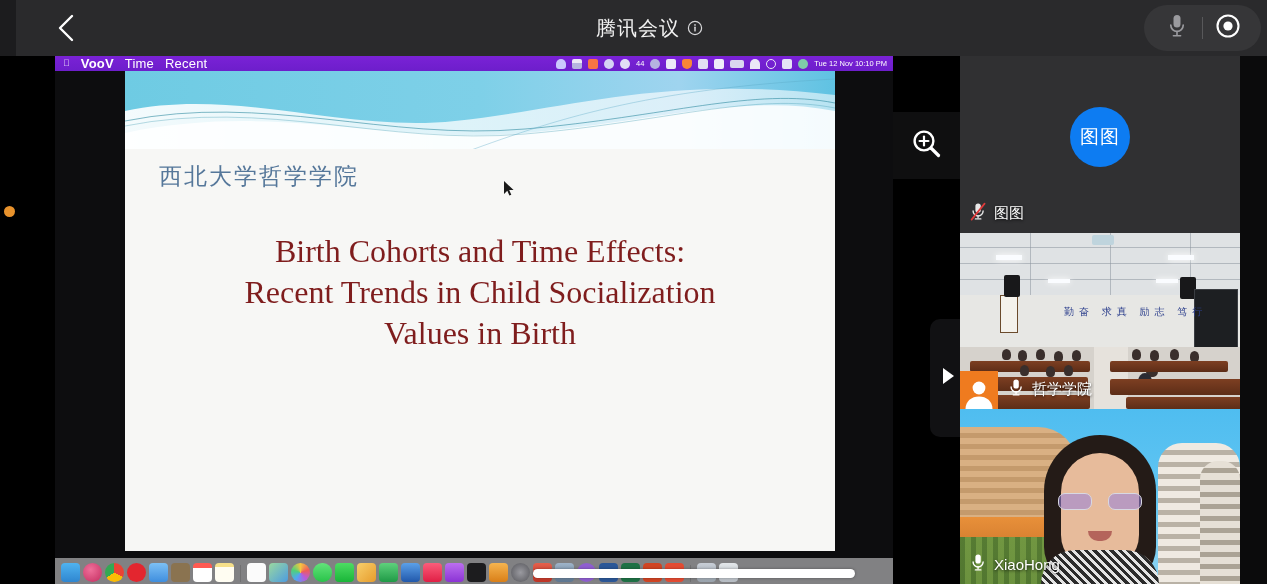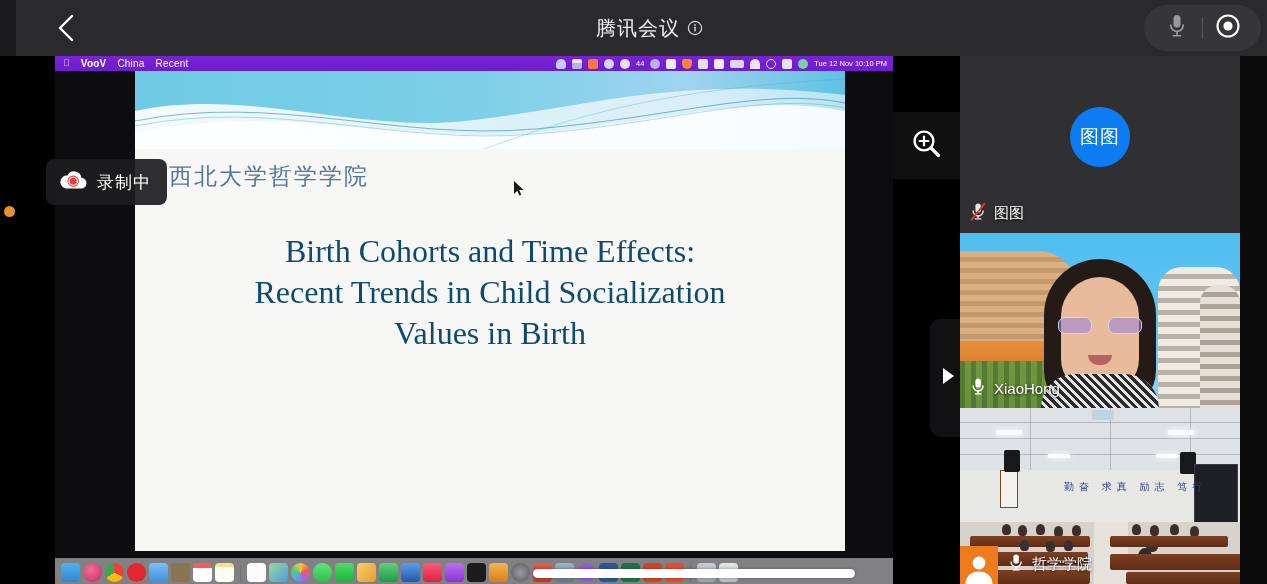--- a/index.html
+++ b/index.html
@@ -22,31 +22,31 @@
   .tr-divider{width:1px;height:22px;background:#58585a;}
 
   
   #share-area{position:absolute;left:0;top:56px;width:960px;height:528px;background:#000;overflow:hidden;}
 
   
   #mac-desktop{position:absolute;left:55px;top:0;width:838px;height:528px;background:#0d0d0f;overflow:hidden;}
   #menubar{position:absolute;left:0;top:0;width:838px;height:15px;background:linear-gradient(180deg,#7a22d6 0%,#6d1ecb 100%);display:flex;align-items:center;font-size:8px;color:#fff;}
   .mb-left{display:flex;align-items:center;gap:11px;padding-left:8px;}
   .mb-apple{font-size:9px;line-height:1;}
-  .mb-item{font-size:10px;letter-spacing:.2px;}
+  .mb-item{font-size:13px;letter-spacing:.2px;}
   .mb-item.bold{font-weight:bold;}
   .mb-right{margin-left:auto;display:flex;align-items:center;gap:6px;padding-right:6px;}
   .mb-ico{width:10px;height:10px;border-radius:2px;opacity:.95;display:block;}
   .mb-txt{font-size:7.5px;white-space:nowrap;}
 
   
-  #slide{position:absolute;left:80px;top:15px;width:710px;height:480px;background:#f7f7f5;overflow:hidden;}
+  #slide{position:absolute;left:70px;top:15px;width:710px;height:480px;background:#f7f7f5;overflow:hidden;}
   #slide-wave{position:absolute;left:0;top:0;width:710px;height:85px;overflow:hidden;}
   #org{position:absolute;left:34px;top:90px;font-family:"Liberation Serif", serif;font-size:23px;color:#55779a;letter-spacing:2px;}
-  #slide-title{position:absolute;left:0;top:160px;width:710px;text-align:center;font-family:"Liberation Serif", serif;font-size:32px;line-height:1.28;color:#0c4a6e;padding:0 20px;box-sizing:border-box;}
+  #slide-title{position:absolute;left:0;top:160px;width:710px;text-align:center;font-family:"Liberation Serif", serif;font-size:32px;line-height:1.28;color:#7f1d1d;padding:0 20px;box-sizing:border-box;}
   #presenter{position:absolute;left:0;top:345px;width:710px;text-align:center;font-size:28px;color:#1b1b1b;letter-spacing:3px;}
   #cursor-arrow{position:absolute;left:379px;top:110px;}
 
   
   #dock{position:absolute;left:0;bottom:0;width:838px;height:26px;background:rgba(225,225,228,.55);display:flex;align-items:flex-end;padding:0 6px 2px 6px;box-sizing:border-box;gap:3px;overflow:hidden;}
   .dock-ico{width:19px;height:19px;border-radius:4px;flex:0 0 auto;}
   .dock-sep{width:1px;height:17px;background:rgba(80,80,80,.35);margin:0 3px;}
   #dock-scrollbar{position:absolute;left:478px;bottom:6px;width:322px;height:9px;background:#ffffff;border-radius:5px;box-shadow:0 0 3px rgba(0,0,0,.35);cursor:pointer;}
 
   
@@ -150,21 +150,21 @@
   </div>
 
   <div id="share-area">
 
     <div id="mac-desktop">
 
       <div id="menubar">
         <div class="mb-left">
           <span class="mb-apple"></span>
           <span class="mb-item bold">VooV</span>
-          <span class="mb-item">China</span>
+          <span class="mb-item">Time</span>
           <span class="mb-item">Recent</span>
         </div>
         <div class="mb-right">
           <span class="mb-ico" style="background:#cfd2ff;border-radius:5px 5px 3px 3px;"></span>
           <span class="mb-ico" style="background:linear-gradient(180deg,#f2f3f7 0 40%,#b9bce0 40% 100%);"></span>
           <span class="mb-ico" style="background:#ff7a3d;"></span>
           <span class="mb-ico" style="background:#dadcf5;border-radius:50%;"></span>
           <span class="mb-ico" style="background:#e8eaf7;border-radius:50%;"></span>
           <span class="mb-txt">44</span>
           <span class="mb-ico" style="background:#b9bce0;border-radius:50%;"></span>
@@ -254,30 +254,20 @@
         <span class="dock-ico" style="background:#d04423;"></span>
         <span class="dock-ico" style="background:#e34b32;"></span>
         <span class="dock-sep"></span>
         <span class="dock-ico" style="background:linear-gradient(180deg,#c8ced6,#9aa3ad);"></span>
         <span class="dock-ico" style="background:linear-gradient(180deg,#e3e7ea,#b6bcc3);"></span>
       </div>
 
       <div id="dock-scrollbar"></div>
     </div>
 
-    <div id="rec-badge">
-      <span>
-        <svg width="30" height="22" viewBox="0 0 30 22">
-          <path d="M8.2 19.5h14.6a5.4 5.4 0 0 0 .6-10.8A7.4 7.4 0 0 0 9.4 6.6 5.6 5.6 0 0 0 8.2 19.5z" fill="#ffffff"></path>
-          <circle cx="15.2" cy="12.3" r="5.2" fill="none" stroke="#f04a4a" stroke-width="1.1"></circle>
-          <circle cx="15.2" cy="12.3" r="3.5" fill="#e83b3b"></circle>
-        </svg>
-      </span>
-      <span id="rec-label">录制中</span>
-    </div>
 
     <div id="zoom-btn">
       <span>
         <svg width="36" height="36" viewBox="0 0 36 36">
           <circle cx="15" cy="15" r="9.4" fill="none" stroke="#ffffff" stroke-width="2.4"></circle>
           <line x1="10.6" y1="15" x2="19.4" y2="15" stroke="#ffffff" stroke-width="2.2" stroke-linecap="round"></line>
           <line x1="15" y1="10.6" x2="15" y2="19.4" stroke="#ffffff" stroke-width="2.2" stroke-linecap="round"></line>
           <line x1="22" y1="22" x2="29.5" y2="29.5" stroke="#ffffff" stroke-width="3.2" stroke-linecap="round"></line>
         </svg>
       </span>
@@ -304,50 +294,20 @@
         <span class="mic-ico">
           <svg width="17" height="19" viewBox="0 0 17 19">
             <rect x="5.4" y="1.4" width="5.4" height="9.2" rx="2.7" fill="#e8e8e8"></rect>
             <path d="M3.1 9a5 5 0 0 0 10 0" fill="none" stroke="#e8e8e8" stroke-width="1.4" stroke-linecap="round"></path>
             <rect x="7.4" y="13.3" width="1.3" height="3" fill="#e8e8e8"></rect>
             <rect x="4.7" y="16.3" width="6.8" height="1.3" rx="0.6" fill="#e8e8e8"></rect>
             <line x1="1.6" y1="17.6" x2="14.6" y2="1.6" stroke="#e03a3a" stroke-width="1.7" stroke-linecap="round"></line>
           </svg>
         </span>
         <span class="tile-name-text">图图</span>
-      </div>
-    </div>
-
-    <div class="tile" id="tile-1">
-      <div class="photo">
-        <div id="photo1-sky"></div>
-        <div id="photo1-bldgL"></div>
-        <div id="photo1-bldgL2"></div>
-        <div id="photo1-green"></div>
-        <div id="photo1-bldgR"></div>
-        <div id="photo1-bldgR2"></div>
-        <div id="photo1-hair"></div>
-        <div id="photo1-face"></div>
-        <div id="photo1-glass">
-          <span class="g-lens" style="left:0;"></span>
-          <span class="g-lens" style="right:0;"></span>
-        </div>
-        <div id="photo1-mouth"></div>
-        <div id="photo1-body"></div>
-      </div>
-      <div class="tile-name">
-        <span class="mic-ico">
-          <svg width="17" height="19" viewBox="0 0 17 19">
-            <rect x="5.4" y="1.4" width="5.4" height="9.2" rx="2.7" fill="#ffffff"></rect>
-            <path d="M3.1 9a5 5 0 0 0 10 0" fill="none" stroke="#ffffff" stroke-width="1.4" stroke-linecap="round"></path>
-            <rect x="7.4" y="13.3" width="1.3" height="3" fill="#ffffff"></rect>
-            <rect x="4.7" y="16.3" width="6.8" height="1.3" rx="0.6" fill="#ffffff"></rect>
-          </svg>
-        </span>
-        <span class="tile-name-text">XiaoHong</span>
       </div>
     </div>
 
     <div class="tile" id="tile-2">
       <div class="photo">
         <div id="photo2-ceil">
           <span class="ceil-line" style="left:0;top:14px;width:307px;"></span>
           <span class="ceil-line" style="left:0;top:30px;width:307px;"></span>
           <span class="ceil-line" style="left:0;top:46px;width:307px;"></span>
           <span class="ceil-line" style="left:70px;top:0;width:1px;height:62px;"></span>
@@ -399,14 +359,44 @@
           <svg width="17" height="19" viewBox="0 0 17 19">
             <rect x="5.4" y="1.4" width="5.4" height="9.2" rx="2.7" fill="#ffffff"></rect>
             <path d="M3.1 9a5 5 0 0 0 10 0" fill="none" stroke="#ffffff" stroke-width="1.4" stroke-linecap="round"></path>
             <rect x="7.4" y="13.3" width="1.3" height="3" fill="#ffffff"></rect>
             <rect x="4.7" y="16.3" width="6.8" height="1.3" rx="0.6" fill="#ffffff"></rect>
           </svg>
         </span>
         <span class="tile-name-text">哲学学院</span>
       </div>
     </div>
+
+    <div class="tile" id="tile-1">
+      <div class="photo">
+        <div id="photo1-sky"></div>
+        <div id="photo1-bldgL"></div>
+        <div id="photo1-bldgL2"></div>
+        <div id="photo1-green"></div>
+        <div id="photo1-bldgR"></div>
+        <div id="photo1-bldgR2"></div>
+        <div id="photo1-hair"></div>
+        <div id="photo1-face"></div>
+        <div id="photo1-glass">
+          <span class="g-lens" style="left:0;"></span>
+          <span class="g-lens" style="right:0;"></span>
+        </div>
+        <div id="photo1-mouth"></div>
+        <div id="photo1-body"></div>
+      </div>
+      <div class="tile-name">
+        <span class="mic-ico">
+          <svg width="17" height="19" viewBox="0 0 17 19">
+            <rect x="5.4" y="1.4" width="5.4" height="9.2" rx="2.7" fill="#ffffff"></rect>
+            <path d="M3.1 9a5 5 0 0 0 10 0" fill="none" stroke="#ffffff" stroke-width="1.4" stroke-linecap="round"></path>
+            <rect x="7.4" y="13.3" width="1.3" height="3" fill="#ffffff"></rect>
+            <rect x="4.7" y="16.3" width="6.8" height="1.3" rx="0.6" fill="#ffffff"></rect>
+          </svg>
+        </span>
+        <span class="tile-name-text">XiaoHong</span>
+      </div>
+    </div>
   </div>
 </div>
 
 </body></html>

